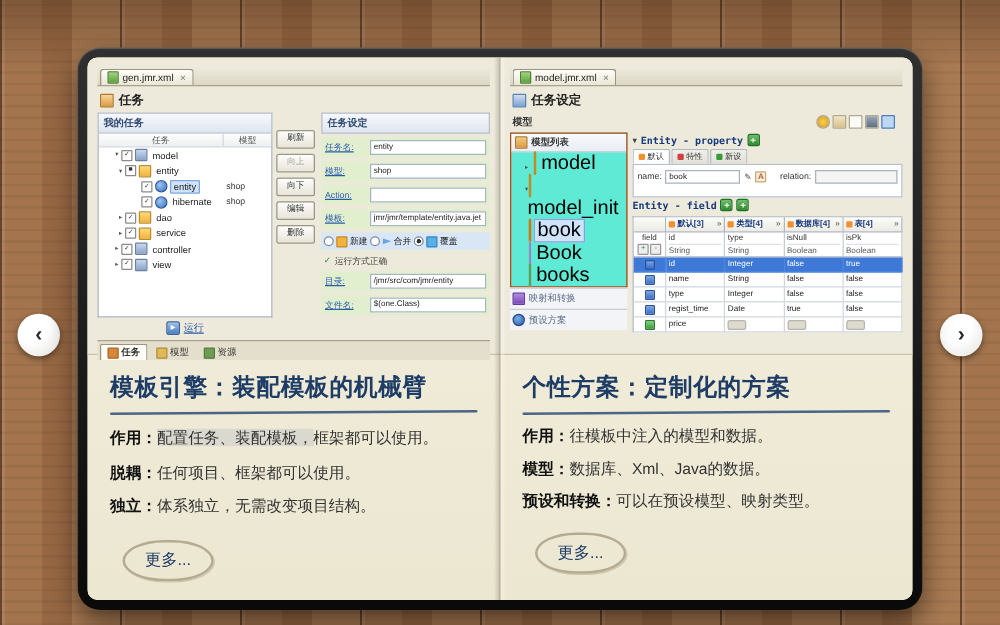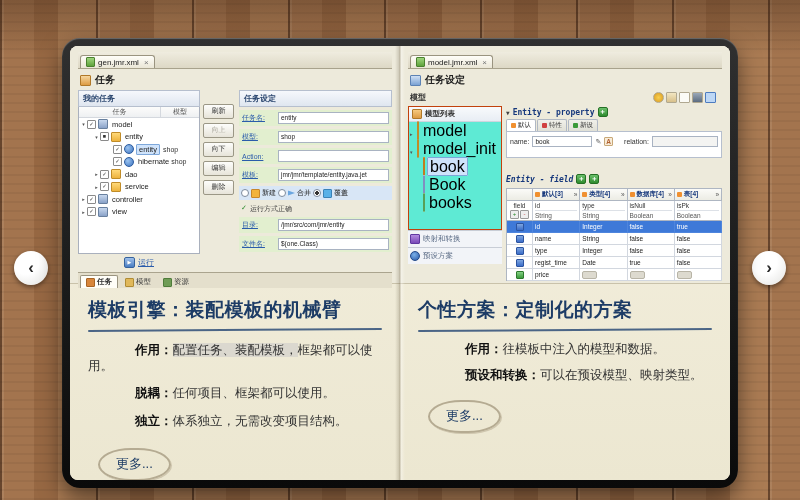--- a/index.html
+++ b/index.html
@@ -32,26 +32,26 @@
     border-radius:3px 3px 0 0;padding:1px 5px;font-size:8px;color:#222;}
   .xmlic{width:7px;height:8px;background:linear-gradient(#9fd57e,#5ea23c);border:1px solid #4a8030;border-radius:1px;}
   .closex{color:#777;font-size:8px;margin-left:2px;}
   .etitle{display:flex;align-items:center;gap:4px;padding:4px 2px 3px;font-size:10px;font-weight:bold;color:#222;}
   .t-ic{width:9px;height:9px;border-radius:1px;}
   .t-tasks{background:linear-gradient(#f6d7a0,#dd9b42);border:1px solid #b07828;}
   .t-model{background:linear-gradient(#cfe0f4,#7ba2d4);border:1px solid #5c82b4;}
   .phead{background:linear-gradient(#f6f8fc,#dfe6f0);border:1px solid #b6bfce;font-size:8px;font-weight:bold;color:#2f4a72;padding:2px 4px;}
 
   .econtent{display:flex;align-items:flex-start;}
-  .treecol{width:122px;}
+  .treecol{width:140px;}
   .treebox{border:1px solid #a9b0bd;border-top:none;background:#fff;height:146px;overflow:hidden;}
   .thead{display:flex;border-bottom:1px solid #d4d8de;background:linear-gradient(#fcfcfb,#eef0f2);font-size:7px;color:#555;}
   .thead .c1{flex:1;text-align:center;}.thead .c2{width:38px;text-align:center;border-left:1px solid #d4d8de;}
   .trow{display:flex;align-items:center;height:12.5px;font-size:7.5px;color:#222;}
-  .l0{padding-left:1px}.l1{padding-left:14px}.l2{padding-left:27px}
+  .l0{padding-left:11px}.l1{padding-left:14px}.l2{padding-left:27px}
   .exp{width:7px;font-size:5px;color:#555;text-align:center;flex:none;}
   .cb{width:7px;height:7px;border:1px solid #8a8a8a;background:#fff;font-size:5.5px;line-height:7px;text-align:center;color:#333;border-radius:1px;margin-right:2px;flex:none;}
   .ic{width:8px;height:8px;border-radius:1px;margin-right:2px;flex:none;}
   .ic.pkg{background:linear-gradient(#c8d8ee,#8aa2c8);border:1px solid #68809f;}
   .ic.fold{background:linear-gradient(#ffd97a,#edb33e);border:1px solid #c08c28;}
   .ic.tsk{background:radial-gradient(circle at 35% 35%, #9cc4f0,#3e74c0);border:1px solid #2c5ca0;border-radius:50%;}
   .tlabel{padding:0 2px;white-space:nowrap;}
   .tlabel.sel{background:#cfe3fb;border:1px solid #7da7da;border-radius:1px;}
   .tmodel{margin-left:auto;width:36px;font-size:7px;color:#333;flex:none;}
   .runline{display:flex;gap:3px;align-items:center;justify-content:center;font-size:8px;color:#2b5cab;margin-top:3px;}
@@ -114,21 +114,21 @@
   .ptab{display:flex;gap:2px;align-items:center;font-size:6.5px;color:#333;border:1px solid #b0b8c4;border-bottom:none;padding:1px 4px;background:linear-gradient(#f0f0ea,#e0e0d6);border-radius:2px 2px 0 0;}
   .ptab.on{background:#fff;}
   .psq{width:5px;height:5px;border-radius:1px;flex:none;}
   .psq.or{background:#f09030;}.psq.rd{background:#d04040;}.psq.gn{background:#3a9a3a;}
   .namerow{display:flex;gap:3px;align-items:center;border:1px solid #b6bfce;background:#fff;padding:4px 3px 10px;font-size:7px;color:#333;}
   .ninput{width:54px;background:#fff;border:1px solid #a9b3c2;height:9px;font-size:6.5px;line-height:9px;padding:0 2px;color:#222;}
   .pencil{color:#555;font-size:7px;}
   .aic{color:#b06030;font-size:6.5px;font-weight:bold;border:1px solid #c8a878;background:#f8ecd8;padding:0 1px;border-radius:1px;}
   .rlab{margin-left:8px;}
   .rinput{flex:1;background:#f4f4f2;border:1px solid #a9b3c2;height:9px;min-width:0;}
-  .fieldhead{margin-top:15px;font-style:italic;}
+  .fieldhead{margin-top:0;}
   .etable{display:grid;grid-template-columns:26px 1fr 1fr 1fr 1fr;border:1px solid #aeb6c2;border-right:none;border-bottom:none;font-size:6.5px;background:#fff;margin-top:2px;}
   .gc{display:flex;align-items:center;gap:2px;padding:1px 2px;border-right:1px solid #aeb6c2;border-bottom:1px solid #aeb6c2;color:#16387c;font-weight:bold;background:linear-gradient(#fbfbf8,#ecece4);overflow:hidden;white-space:nowrap;}
   .osq{width:5px;height:5px;background:#f09030;border-radius:1px;flex:none;}
   .chv{margin-left:auto;color:#555;font-weight:normal;}
   .subc{padding:1px 2px;border-right:1px solid #c6ccd6;border-bottom:1px solid #aeb6c2;color:#333;overflow:hidden;white-space:nowrap;}
   .sn{display:block;border-bottom:1px solid #dde1e7;padding-bottom:1px;}
   .st{display:block;color:#555;padding-top:1px;}
   .fieldc{border-right:1px solid #c6ccd6;border-bottom:1px solid #aeb6c2;color:#333;padding:1px;text-align:center;}
   .pm{display:flex;gap:1px;justify-content:center;margin-top:1px;}
   .pmb{width:7px;height:7px;font-size:6px;line-height:7px;text-align:center;border:1px solid #999;background:#eee;border-radius:1px;}
@@ -139,21 +139,21 @@
   .rowic.g{background:linear-gradient(#86d086,#3a9a3a);border-color:#2e7a2e;}
   .selr{background:#3e79d8;color:#fff;border-color:#4e85dd;}
   .pill{width:13px;height:6px;background:#dddacf;border:1px solid #b8b4a6;border-radius:2px;display:inline-block;}
 
   
   .article{flex:1;padding:13px 18px 0;}
   .article h2{margin:0;font-size:19px;color:#1d3c66;font-weight:bold;letter-spacing:.5px;}
   .hline{height:2px;background:#2e4d78;opacity:.85;margin:6px 0 2px;transform:rotate(-.4deg);border-radius:2px;}
   .aline{font-size:12.5px;color:#333;margin:12px 0;line-height:1.25;}
   .pright .aline{margin:10.5px 0;}
-  .lbl{font-weight:bold;color:#111;margin-left:47px;}
+  .lbl{font-weight:bold;color:#111;}
   .hl{background:#dbd8cf;}
   .more{display:inline-block;margin:6px 0 0 10px;padding:5px 16px 6px;border:2px solid #b5ab92;border-radius:50% / 55%;color:#1d3c66;font-size:13px;box-shadow:1px 1px 0 #cfc6ae;cursor:pointer;background:transparent;font-family:inherit;}
 </style>
 </head>
 <body>
 
 <div class="scene">
   <button class="nav prev">‹</button>
   <button class="nav next">›</button>
 
@@ -514,20 +514,21 @@
                   </div>
               </div>
             </div>
           </div>
         </div>
 
         <div class="article">
           <h2>个性方案：定制化的方案</h2>
           <div class="hline"></div>
           <p class="aline"><span class="lbl">作用：</span><span>往模板中注入的模型和数据。</span></p>
+          <p class="aline"><span class="lbl">模型：</span><span>数据库、Xml、Java的数据。</span></p>
           <p class="aline"><span class="lbl">预设和转换：</span><span>可以在预设模型、映射类型。</span></p>
           <button class="more">更多...</button>
         </div>
       </section>
 
     </div>
   </div>
 </div>
 
 </body></html>

